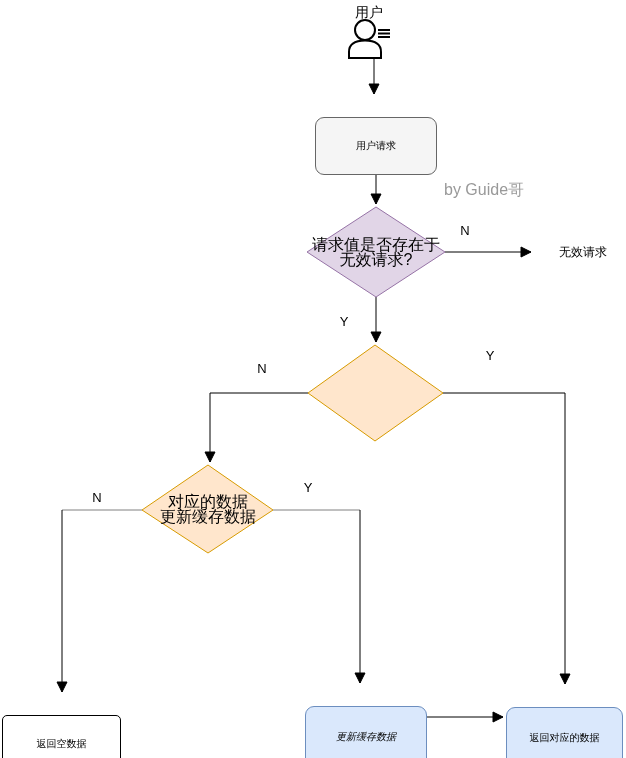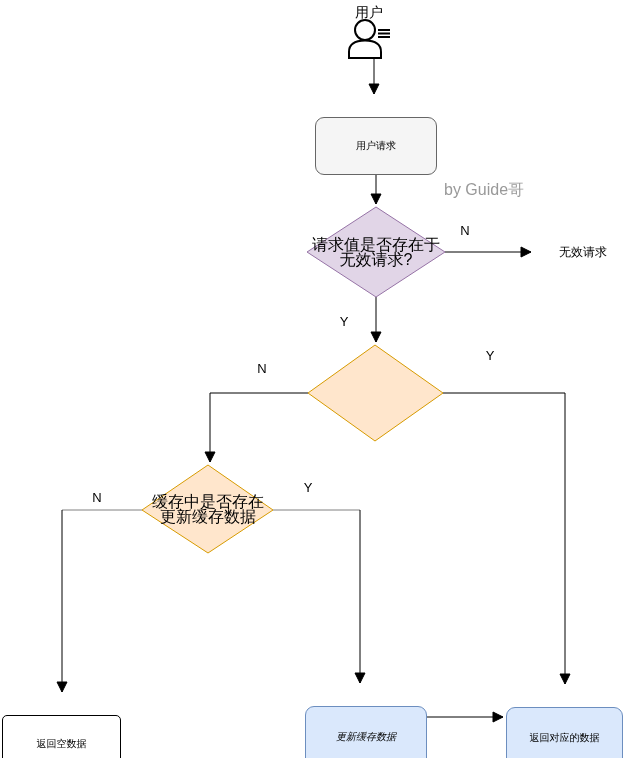--- a/index.html
+++ b/index.html
@@ -130,21 +130,21 @@
 
   <div class="node blue" style="left:506px; top:687px; width:117px; height:62px;">
     <span>返回对应的数据</span>
   </div>
 
   <div class="dtext" style="left:376px; top:252px;">
     <span>请求值是否存在于</span>
     <span>无效请求?</span>
   </div>
   <div class="dtext" style="left:208px; top:509px;">
-    <span>缓存中是否存在</span>
+    <span>对应的数据</span>
     <span>更新缓存数据</span>
   </div>
 
   <div class="text-label" style="left:583px; top:252px;">无效请求</div>
 
   <div class="elabel" style="left:465px; top:230px;">N</div>
   <div class="elabel" style="left:344px; top:321px;">Y</div>
   <div class="elabel" style="left:262px; top:368px;">N</div>
   <div class="elabel" style="left:490px; top:355px;">Y</div>
   <div class="elabel" style="left:97px; top:497px;">N</div>

